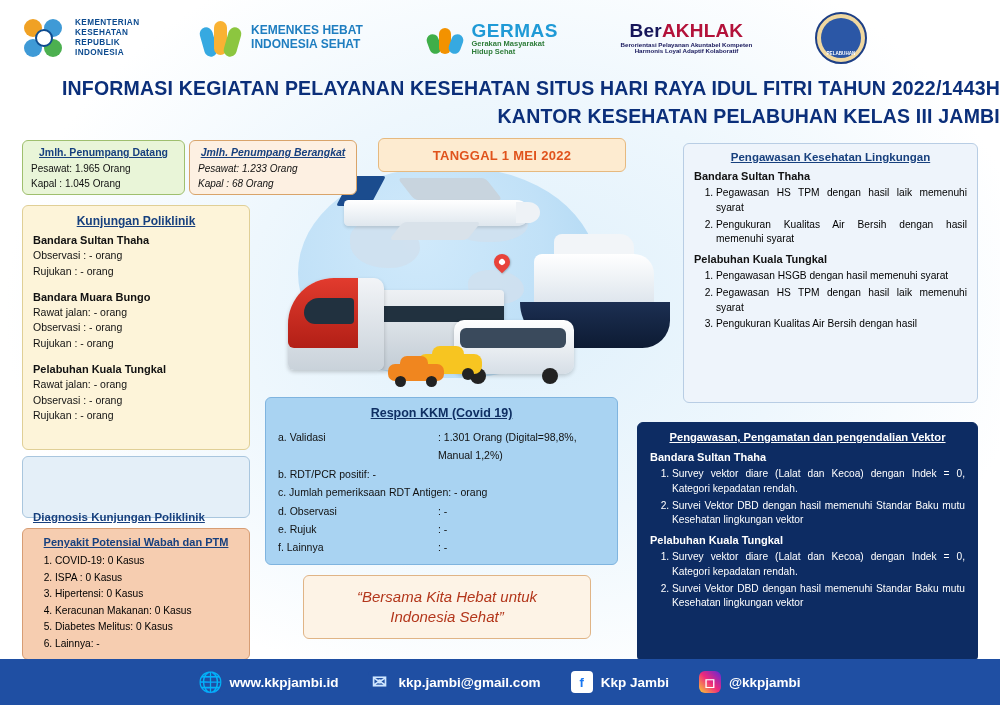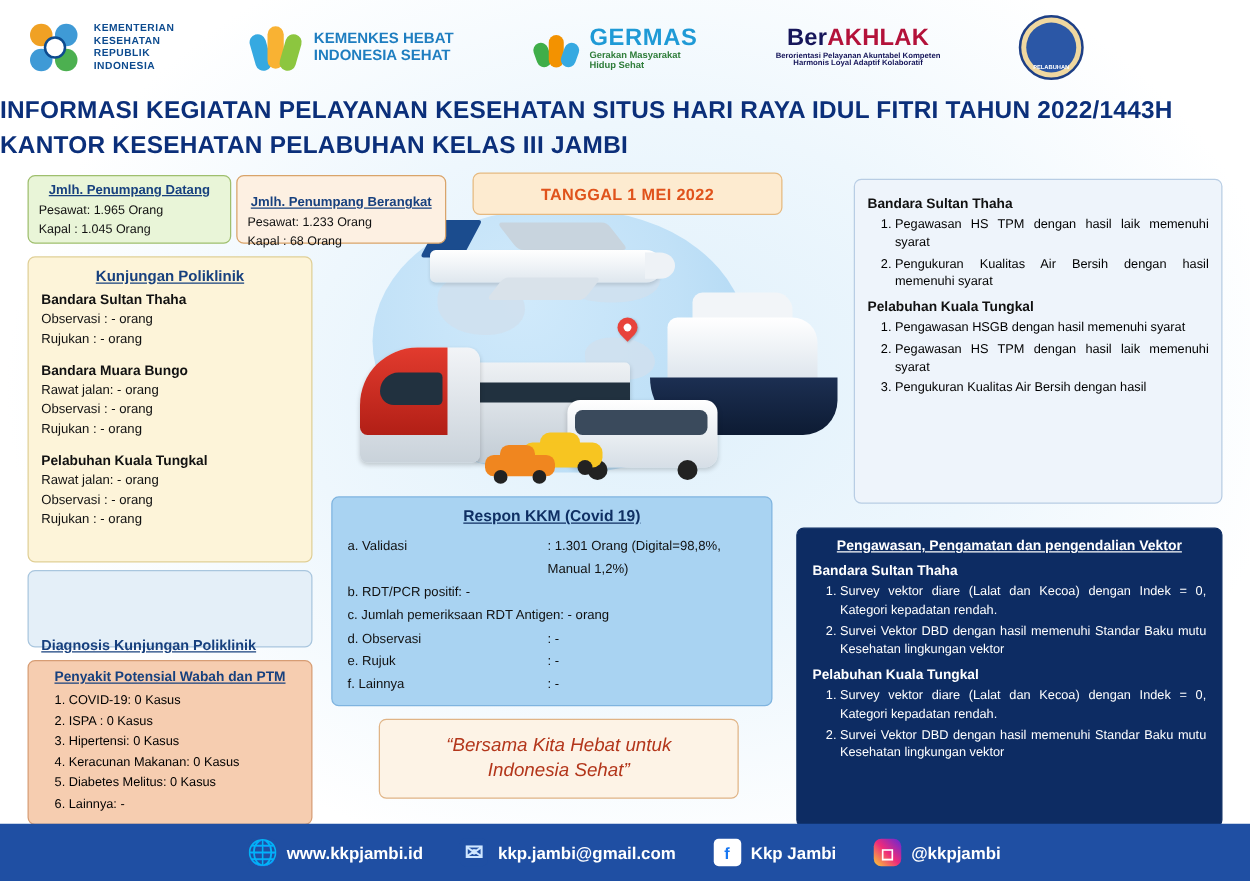--- a/index.html
+++ b/index.html
@@ -44,39 +44,39 @@
     display:flex;align-items:center;justify-content:center;
     font-size:6px;color:#14306b;font-weight:bold;text-align:center;line-height:1.1;
     position:relative;
   }
   .kkp-inner {
     width:40px;height:40px;border-radius:50%;
     background:#2b57a6;display:flex;align-items:flex-end;justify-content:center;
     color:#fff;font-size:4.6px;padding-bottom:2px;
   }
   
-  .title-wrap { position:absolute; top:74px; left:0; width:1000px; text-align:left; }
+  .title-wrap { position:absolute; top:74px; left:0; width:1000px; text-align:right; }
   .title-1, .title-2 {
     font-size:19.5px; font-weight:bold; color:#0b2f7a; letter-spacing:.2px; line-height:1.45;
   }
   
   .box { position:absolute; border-radius:6px; }
   .box-title { text-decoration:underline; font-weight:bold; text-align:center; }
 
   
   #bx-datang {
     left:22px; top:140px; width:163px; height:55px;
     background:#e9f5d8; border:1px solid #9fbf6e; padding:5px 8px;
   }
   #bx-datang .box-title { font-size:10.5px; color:#17407e; margin-bottom:4px;}
   .kv { font-size:10px; color:#111; line-height:1.45; }
   
   #bx-berangkat {
     left:189px; top:140px; width:168px; height:55px;
-    background:#fdf0e2; border:1px solid #d9a46a; padding:15px 8px;
+    background:#fdf0e2; border:1px solid #d9a46a; padding:5px 8px;font-style:italic;
   }
   #bx-berangkat .box-title { font-size:10.5px; color:#17407e; margin-bottom:4px;}
 
   
   #bx-date {
     left:378px; top:138px; width:248px; height:34px;
     background:#fdebd0; border:1px solid #e6b97f;
     display:flex;align-items:center;justify-content:center;
   }
   #bx-date .t { font-size:13px; font-weight:bold; color:#e0531c; letter-spacing:.3px;}
@@ -393,20 +393,21 @@
       <span class="val">: -</span>
     </div>
   </div>
 
   <div class="box" id="bx-quote">
     <div>“Bersama Kita Hebat untuk</div>
     <div>Indonesia Sehat”</div>
   </div>
 
   <div class="box" id="bx-lingkungan">
+    <div class="box-title">Pengawasan Kesehatan Lingkungan</div>
 
     <div class="sub-h">Bandara Sultan Thaha</div>
     <ol class="num-list">
       <li>Pegawasan HS TPM dengan hasil laik memenuhi syarat</li>
       <li>Pengukuran Kualitas Air Bersih dengan hasil memenuhi syarat</li>
     </ol>
 
     <div class="sub-h">Pelabuhan Kuala Tungkal</div>
     <ol class="num-list">
       <li>Pengawasan HSGB dengan hasil memenuhi syarat</li>

